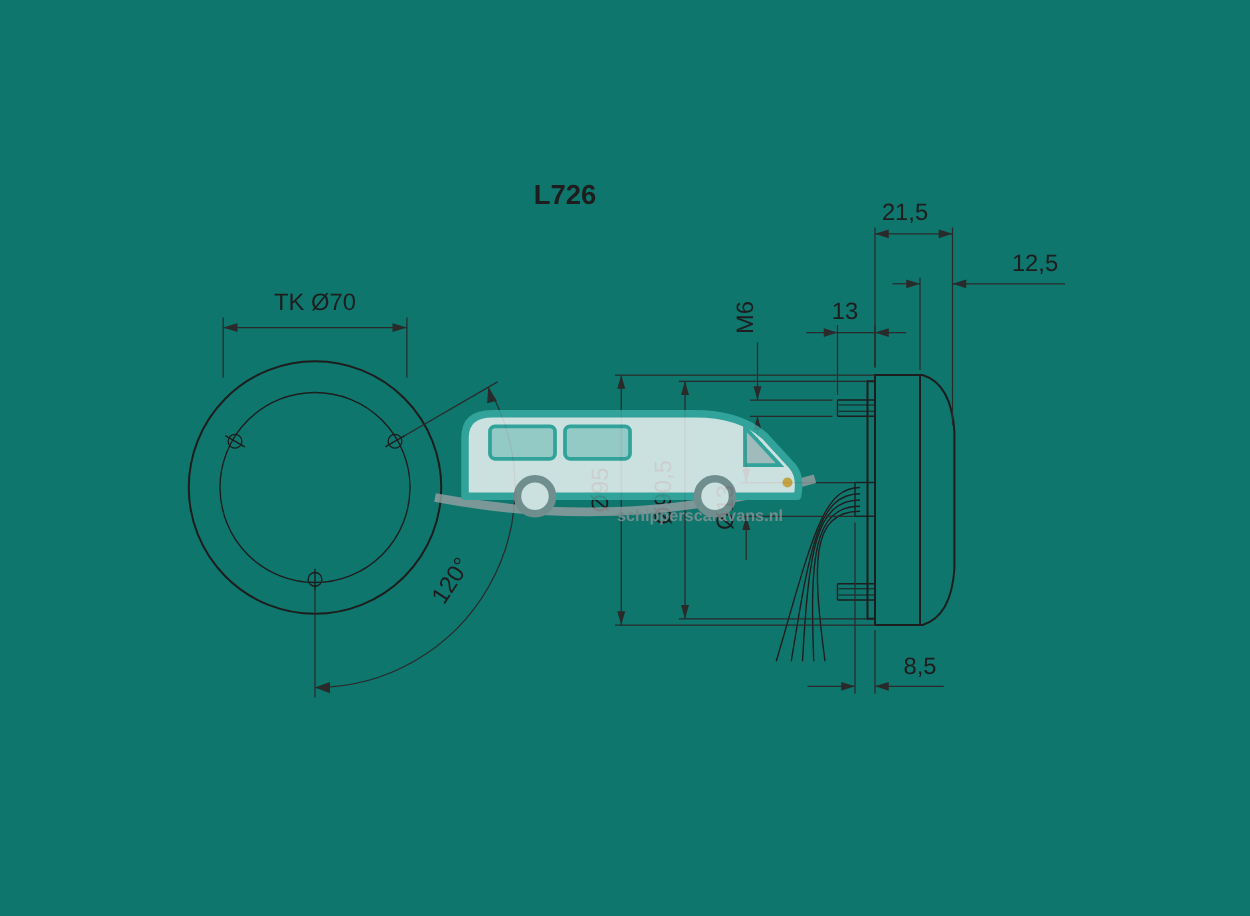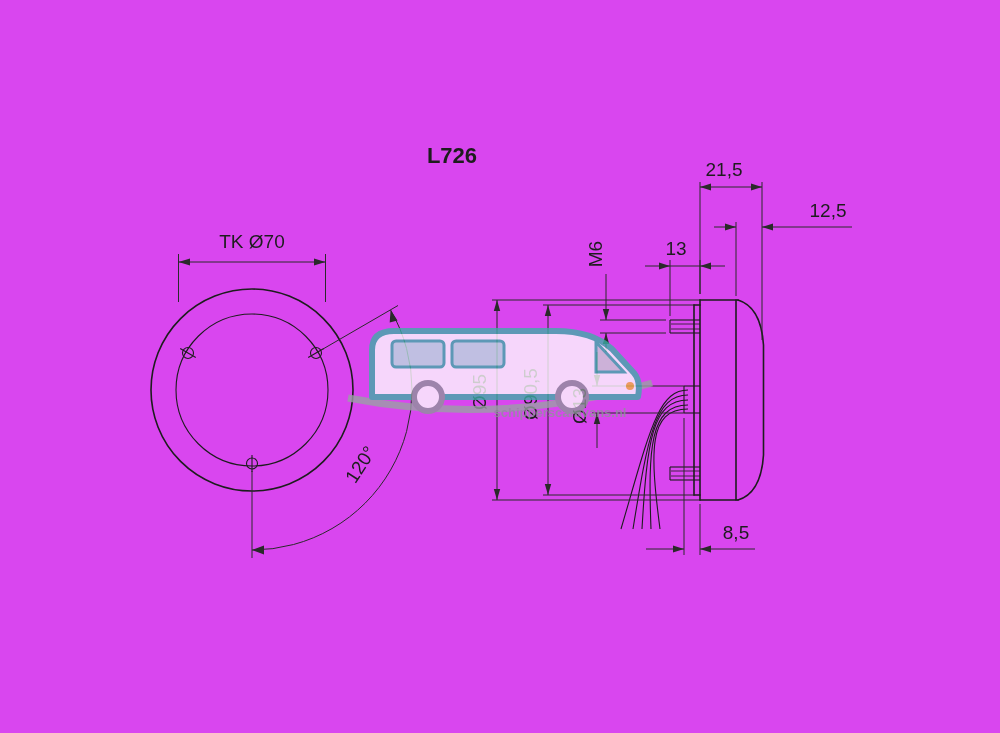--- a/index.html
+++ b/index.html
@@ -1,16 +1,16 @@
 <!DOCTYPE html>
 <html><head>
 <meta charset="utf-8">
 <style>
   html,body{margin:0;padding:0;background:#ffffff;}
-  .page{width:1000px;height:733px;background:#d946ef;position:relative;overflow:hidden;
+  .page{width:1000px;height:733px;background:#0f766e;position:relative;overflow:hidden;
         font-family:"Liberation Sans",sans-serif;}
   svg{display:block;}
   svg text{font-family:"Liberation Sans",sans-serif;fill:#1d1d1d;}
   .title-text{font-size:22px;font-weight:600;}
   .dim-text{font-size:19px;}
   .wm-text{font-size:13px;fill:#8d9598;font-weight:600;}
   .obj{stroke:#1d1d1d;stroke-width:1.6;fill:none;stroke-linecap:round;}
   .thin{stroke:#1d1d1d;stroke-width:1.1;fill:none;}
   .dim{stroke:#2a2a2a;stroke-width:1;fill:none;}
   .arrow{fill:#2a2a2a;stroke:none;}

